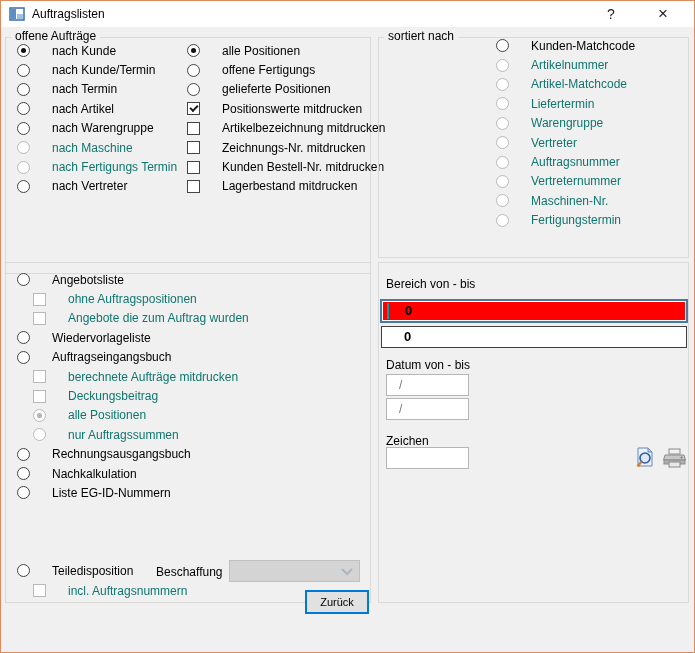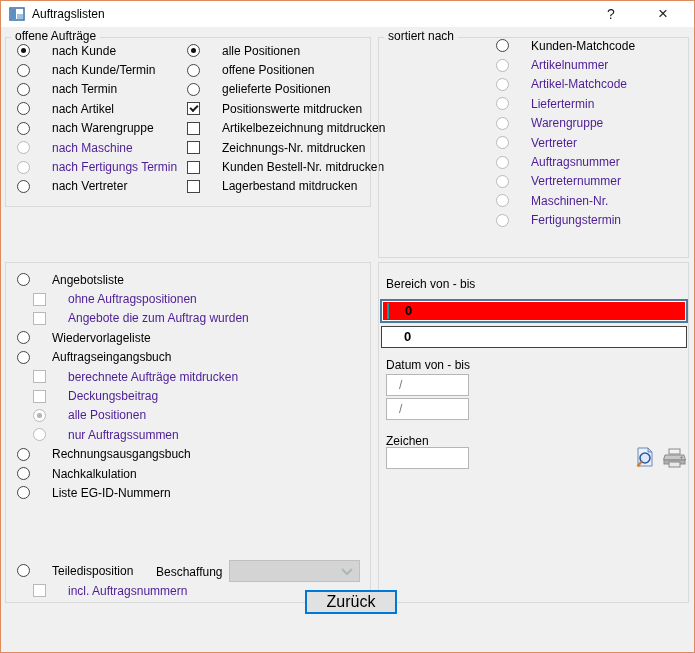--- a/index.html
+++ b/index.html
@@ -12,40 +12,40 @@
   .titlebar{ position:absolute; left:0; top:0; width:693px; height:26px; background:#ffffff; }
   .appicon{ position:absolute; left:8px; top:5px; width:16px; height:16px; }
   .titletext{ position:absolute; left:31px; top:0; line-height:26px; font-size:12px; }
   .tbtn{ position:absolute; top:0; width:32px; height:26px; text-align:center; line-height:26px;
          font-size:14px; color:#222; cursor:default; }
   .tbtn.help{ left:594px; }
   .tbtn.close{ left:646px; font-size:17px; }
   
   .gb{ position:absolute; border:1px solid #d9d9d9; }
   .gb-title{ position:absolute; top:-9px; left:5px; background:#f0f0f0; padding:0 4px; font-size:12px; }
-  #gb-offene{ left:4px;  top:36px;  width:366px; height:170px; }
+  #gb-offene{ left:4px;  top:36px;  width:366px; height:237px; }
   #gb-sortiert{ left:377px; top:36px; width:311px; height:221px; }
   #gb-listen{ left:4px;  top:261px; width:366px; height:341px; }
   #gb-bereich{ left:377px; top:261px; width:311px; height:341px; }
   
   .col{ position:absolute; }
   #col-offene{ left:11px; top:3px; }
   #col-positionen{ left:181px; top:3px; }
   #col-sortiert{ left:117px; top:-2px; }
   #col-listen{ left:11px; top:7px; }
   .row{ display:flex; align-items:center; gap:22px; height:19.4px; white-space:nowrap; }
   .row.indent{ padding-left:16px; }
   .glyph{ flex:none; width:13px; height:13px; background:#fff; border:1px solid #444; position:relative; }
   .glyph.radio{ border-radius:50%; }
   .glyph.radio.on::after{ content:''; position:absolute; inset:3px; border-radius:50%; background:#111; }
   .glyph.checkbox.on::after{ content:''; position:absolute; left:2px; top:2px; width:6px; height:3px;
       border-left:2px solid #1a1a1a; border-bottom:2px solid #1a1a1a; transform:rotate(-45deg); }
   .row.disabled .glyph{ border-color:#b9b9b9; }
   .row.disabled .glyph.radio.on::after{ background:#b3b3b3; }
-  .row.disabled .lbl{ color:#4c1d95; }
+  .row.disabled .lbl{ color:#0f766e; }
   
   .abs-row{ position:absolute; }
   #row-teile{ left:11px; top:298px; }
   #row-incl{ left:11px; top:318px; }
   .besch-label{ position:absolute; left:150px; top:302px; }
   .dropdown{ position:absolute; left:223px; top:297px; width:131px; height:22px;
              background:#d4d4d4; border:1px solid #c0c0c0; }
   .dropdown svg{ position:absolute; right:6px; top:7px; }
   
   .flabel{ position:absolute; left:7px; font-size:12px; }
@@ -56,23 +56,23 @@
   .caret{ position:absolute; left:4px; top:1px; width:2px; height:16px; background:#00a2a8; }
   .whitefield{ position:absolute; left:2px; top:63px; width:306px; height:22px; background:#fff;
                border:1px solid #404040; font-weight:bold; font-size:13px; line-height:20px; padding-left:22px; }
   .smallfield{ position:absolute; left:7px; width:83px; height:22px; background:#fff;
                border:1px solid #b6b6b6; line-height:20px; padding-left:12px; color:#777; }
   #datum-von{ top:111px; } #datum-bis{ top:135px; } #zeichen-field{ top:184px; color:#000; }
   .icon-abs{ position:absolute; }
   #icon-preview{ left:256px; top:184px; }
   #icon-printer{ left:284px; top:185px; }
   
-  .backbtn{ position:absolute; left:304px; top:589px; width:92px; height:24px;
+  .backbtn{ position:absolute; left:304px; top:589px; width:64px; height:24px;
             background:#e1e1e1; border:2px solid #0078d7; text-align:center; line-height:20px;
-            font-size:16px; cursor:default; }
+            font-size:11px; cursor:default; }
 </style>
 </head>
 <body>
 
 <div class="window">
 
   <div class="titlebar">
     <span class="appicon">
       <svg width="16" height="16" viewBox="0 0 16 16">
         <rect x="1" y="2" width="14" height="12" fill="#ffffff" stroke="#3a6ea5" stroke-width="1.5"></rect>
@@ -121,21 +121,21 @@
           <span class="lbl">nach Vertreter</span>
         </div>
       </div>
     <div class="col" id="col-positionen">
         <div class="row">
           <span class="glyph radio on"></span>
           <span class="lbl">alle Positionen</span>
         </div>
         <div class="row">
           <span class="glyph radio"></span>
-          <span class="lbl">offene Positionen</span>
+          <span class="lbl">offene Fertigungs</span>
         </div>
         <div class="row">
           <span class="glyph radio"></span>
           <span class="lbl">gelieferte Positionen</span>
         </div>
         <div class="row">
           <span class="glyph checkbox on"></span>
           <span class="lbl">Positionswerte mitdrucken</span>
         </div>
         <div class="row">

